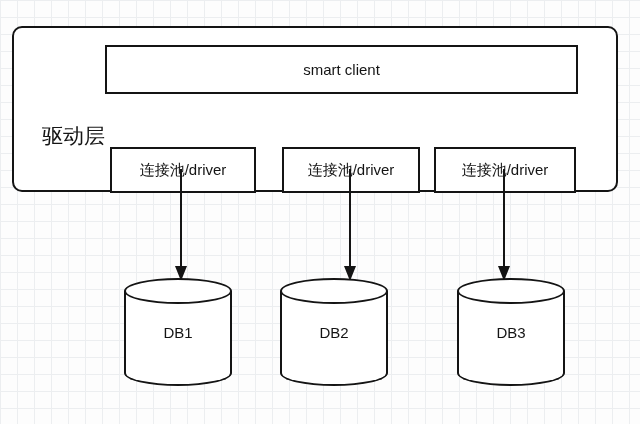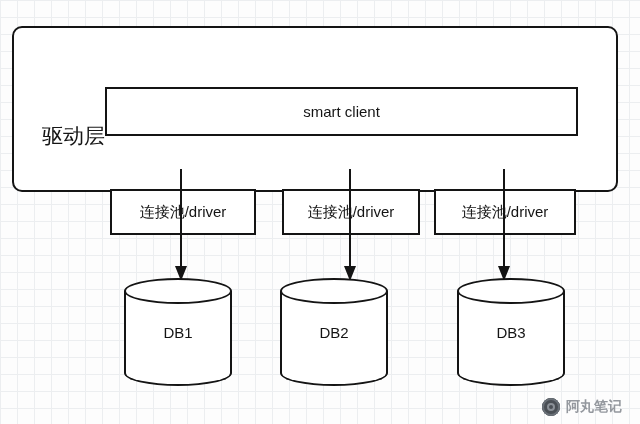--- a/index.html
+++ b/index.html
@@ -37,21 +37,20 @@
   .box{
     position:absolute;
     border:2px solid #141414;
     background:#ffffff;
     box-sizing:border-box;
     display:flex;
     align-items:center;
     justify-content:center;
     font-size:15px;
     color:#141414;
-    margin-top:42px;
   }
   .smart-client{ left:105px; top:45px; width:473px; height:49px; }
   .drv{ top:147px; height:46px; }
   .drv1{ left:110px; width:146px; }
   .drv2{ left:282px; width:138px; }
   .drv3{ left:434px; width:142px; }
 
   .arrows{
     position:absolute;
     left:0; top:0;
@@ -152,18 +151,14 @@
     <div class="cyl-body"></div>
     <div class="cyl-top"></div>
     <div class="cyl-label">DB2</div>
   </div>
   <div class="cylinder cyl3">
     <div class="cyl-body"></div>
     <div class="cyl-top"></div>
     <div class="cyl-label">DB3</div>
   </div>
 
-  <div class="watermark">
-    <div class="wm-icon"></div>
-    <div class="wm-text">阿丸笔记</div>
-  </div>
 
 </div>
 
 </body></html>

